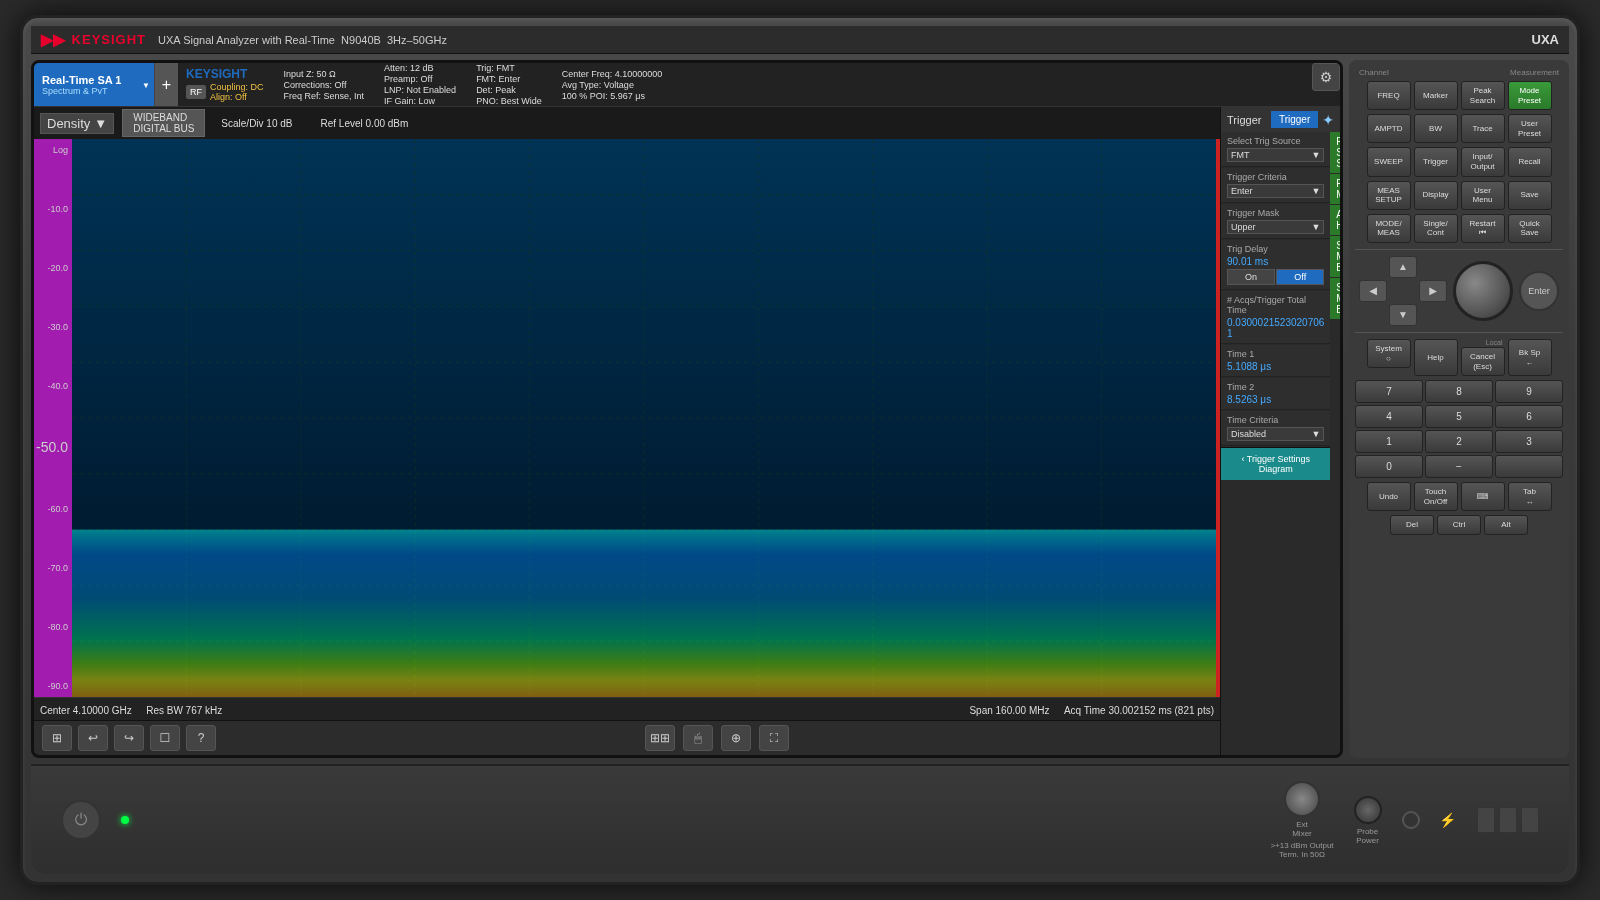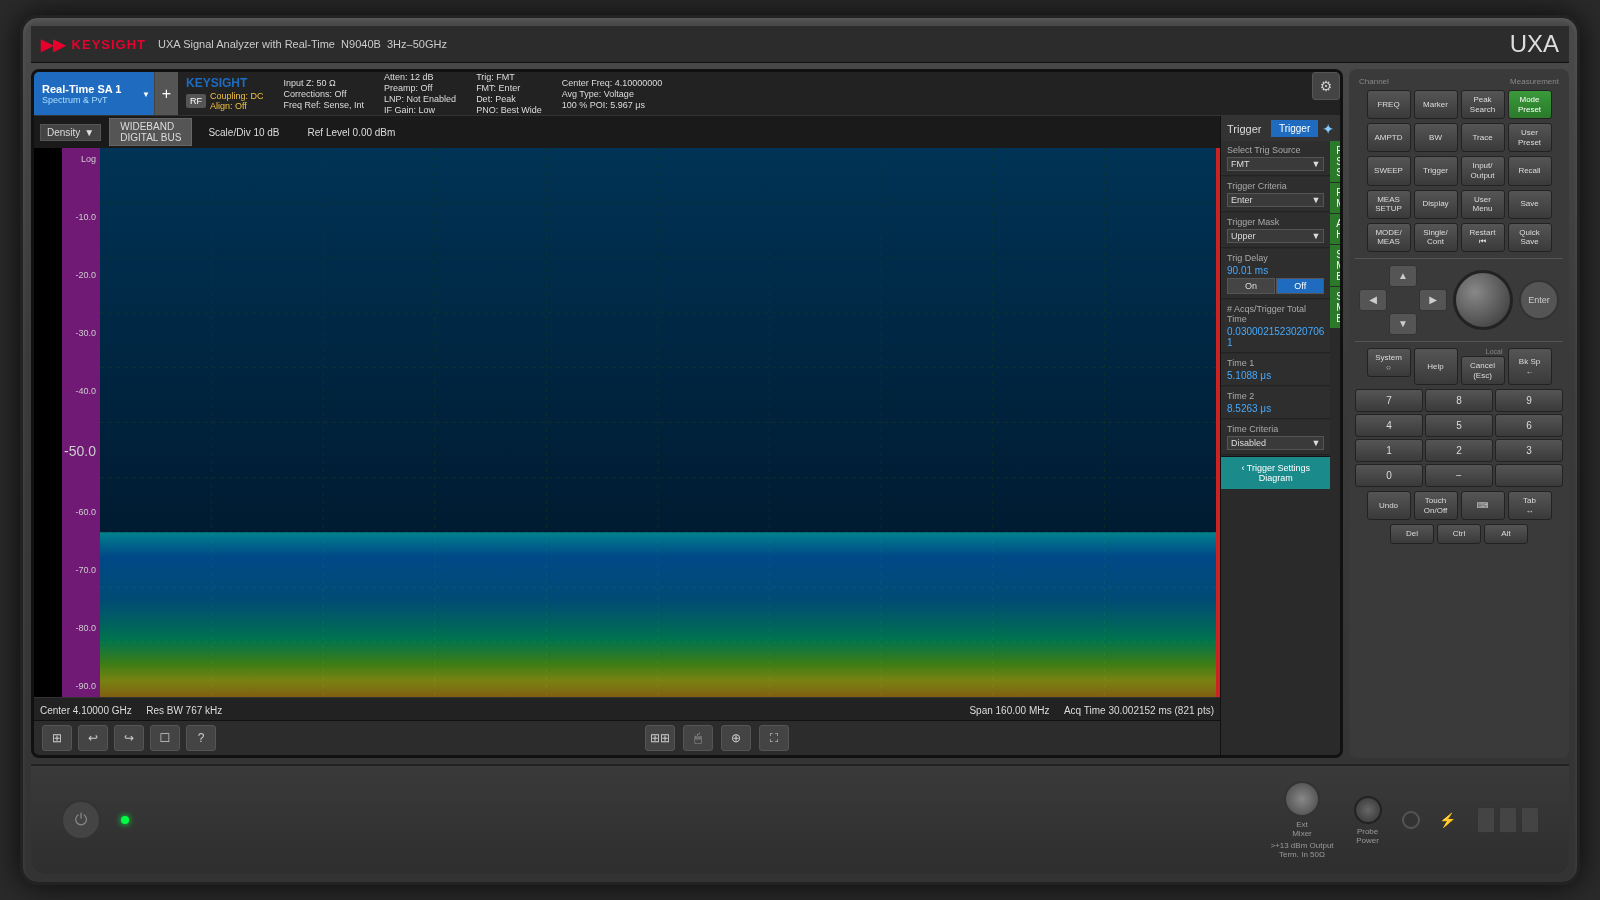--- a/index.html
+++ b/index.html
@@ -74,22 +74,22 @@
     }
 
     .model-text {
       color: #ccc;
       font-size: 11px;
     }
 
     .ux-label {
       margin-left: auto;
       color: #ddd;
-      font-size: 24px;
-      font-weight: normal;
+      font-size: 13px;
+      font-weight: bold;
     }
 
     
     .screen-content {
       display: flex;
       flex: 1;
       flex-direction: column;
       background: #1c1c1c;
     }
 
@@ -214,21 +214,21 @@
       display: flex;
       padding: 2px 6px;
       background: #1a1a1a;
       align-items: center;
       gap: 8px;
     }
 
     .density-selector {
       background: #444;
       color: #ddd;
-      font-size: 10px;
+      font-size: 13px;
       padding: 2px 6px;
       border: 1px solid #555;
       display: flex;
       align-items: flex-end;
       gap: 4px;
     }
 
     .wideband-label {
       background: #555;
       color: #ddd;
@@ -696,21 +696,21 @@
                   <span>▼</span>
               </div>
               <div class="wideband-label">
                 <div>WIDEBAND</div>
                 <div>DIGITAL BUS</div>
               </div>
               <span class="scale-div">Scale/Div 10 dB</span>
               <span class="ref-level">Ref Level 0.00 dBm</span>
             </div>
 
-            <div class="spectrum-canvas" style="position:relative; background:#701a75;margin-left:28px;">
+            <div class="spectrum-canvas" style="position:relative; background:#a21caf;">
 
               <div style="position:absolute;left:0;top:0;bottom:0;width:38px;z-index:2;display:flex;flex-direction:column;justify-content:space-between;padding:6px 2px;">
                 <span style="color:#ccc;font-size:9px;text-align:right;padding-right:2px;">Log</span>
                 <span style="color:#ccc;font-size:9px;text-align:right;padding-right:2px;">-10.0</span>
                 <span style="color:#ccc;font-size:9px;text-align:right;padding-right:2px;">-20.0</span>
                 <span style="color:#ccc;font-size:9px;text-align:right;padding-right:2px;">-30.0</span>
                 <span style="color:#ccc;font-size:9px;text-align:right;padding-right:2px;">-40.0</span>
                 <span style="color:#ccc;font-size:14px;text-align:right;padding-right:2px;">-50.0</span>
                 <span style="color:#ccc;font-size:9px;text-align:right;padding-right:2px;">-60.0</span>
                 <span style="color:#ccc;font-size:9px;text-align:right;padding-right:2px;">-70.0</span>

